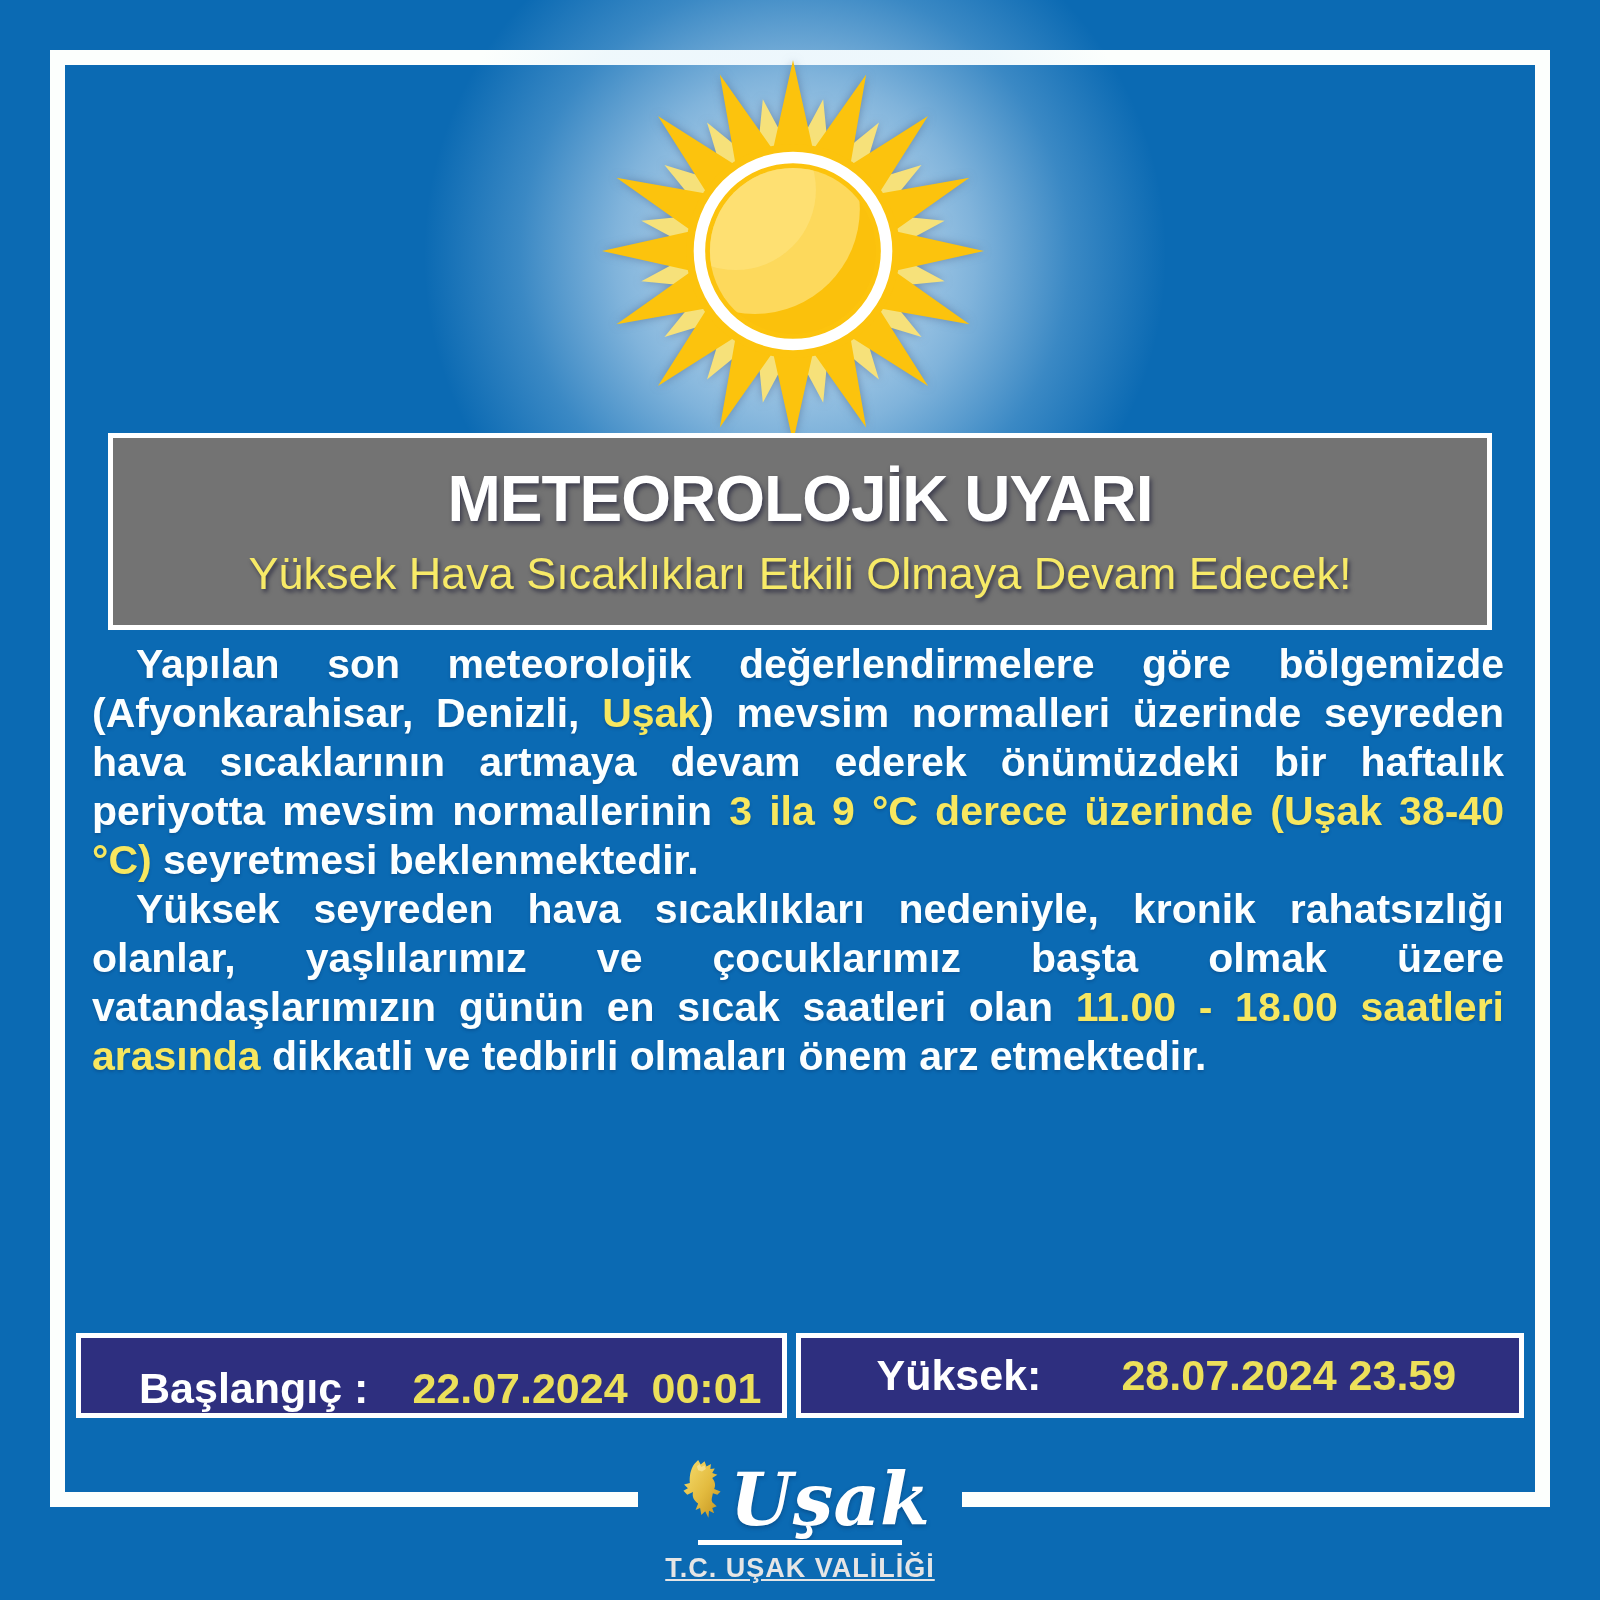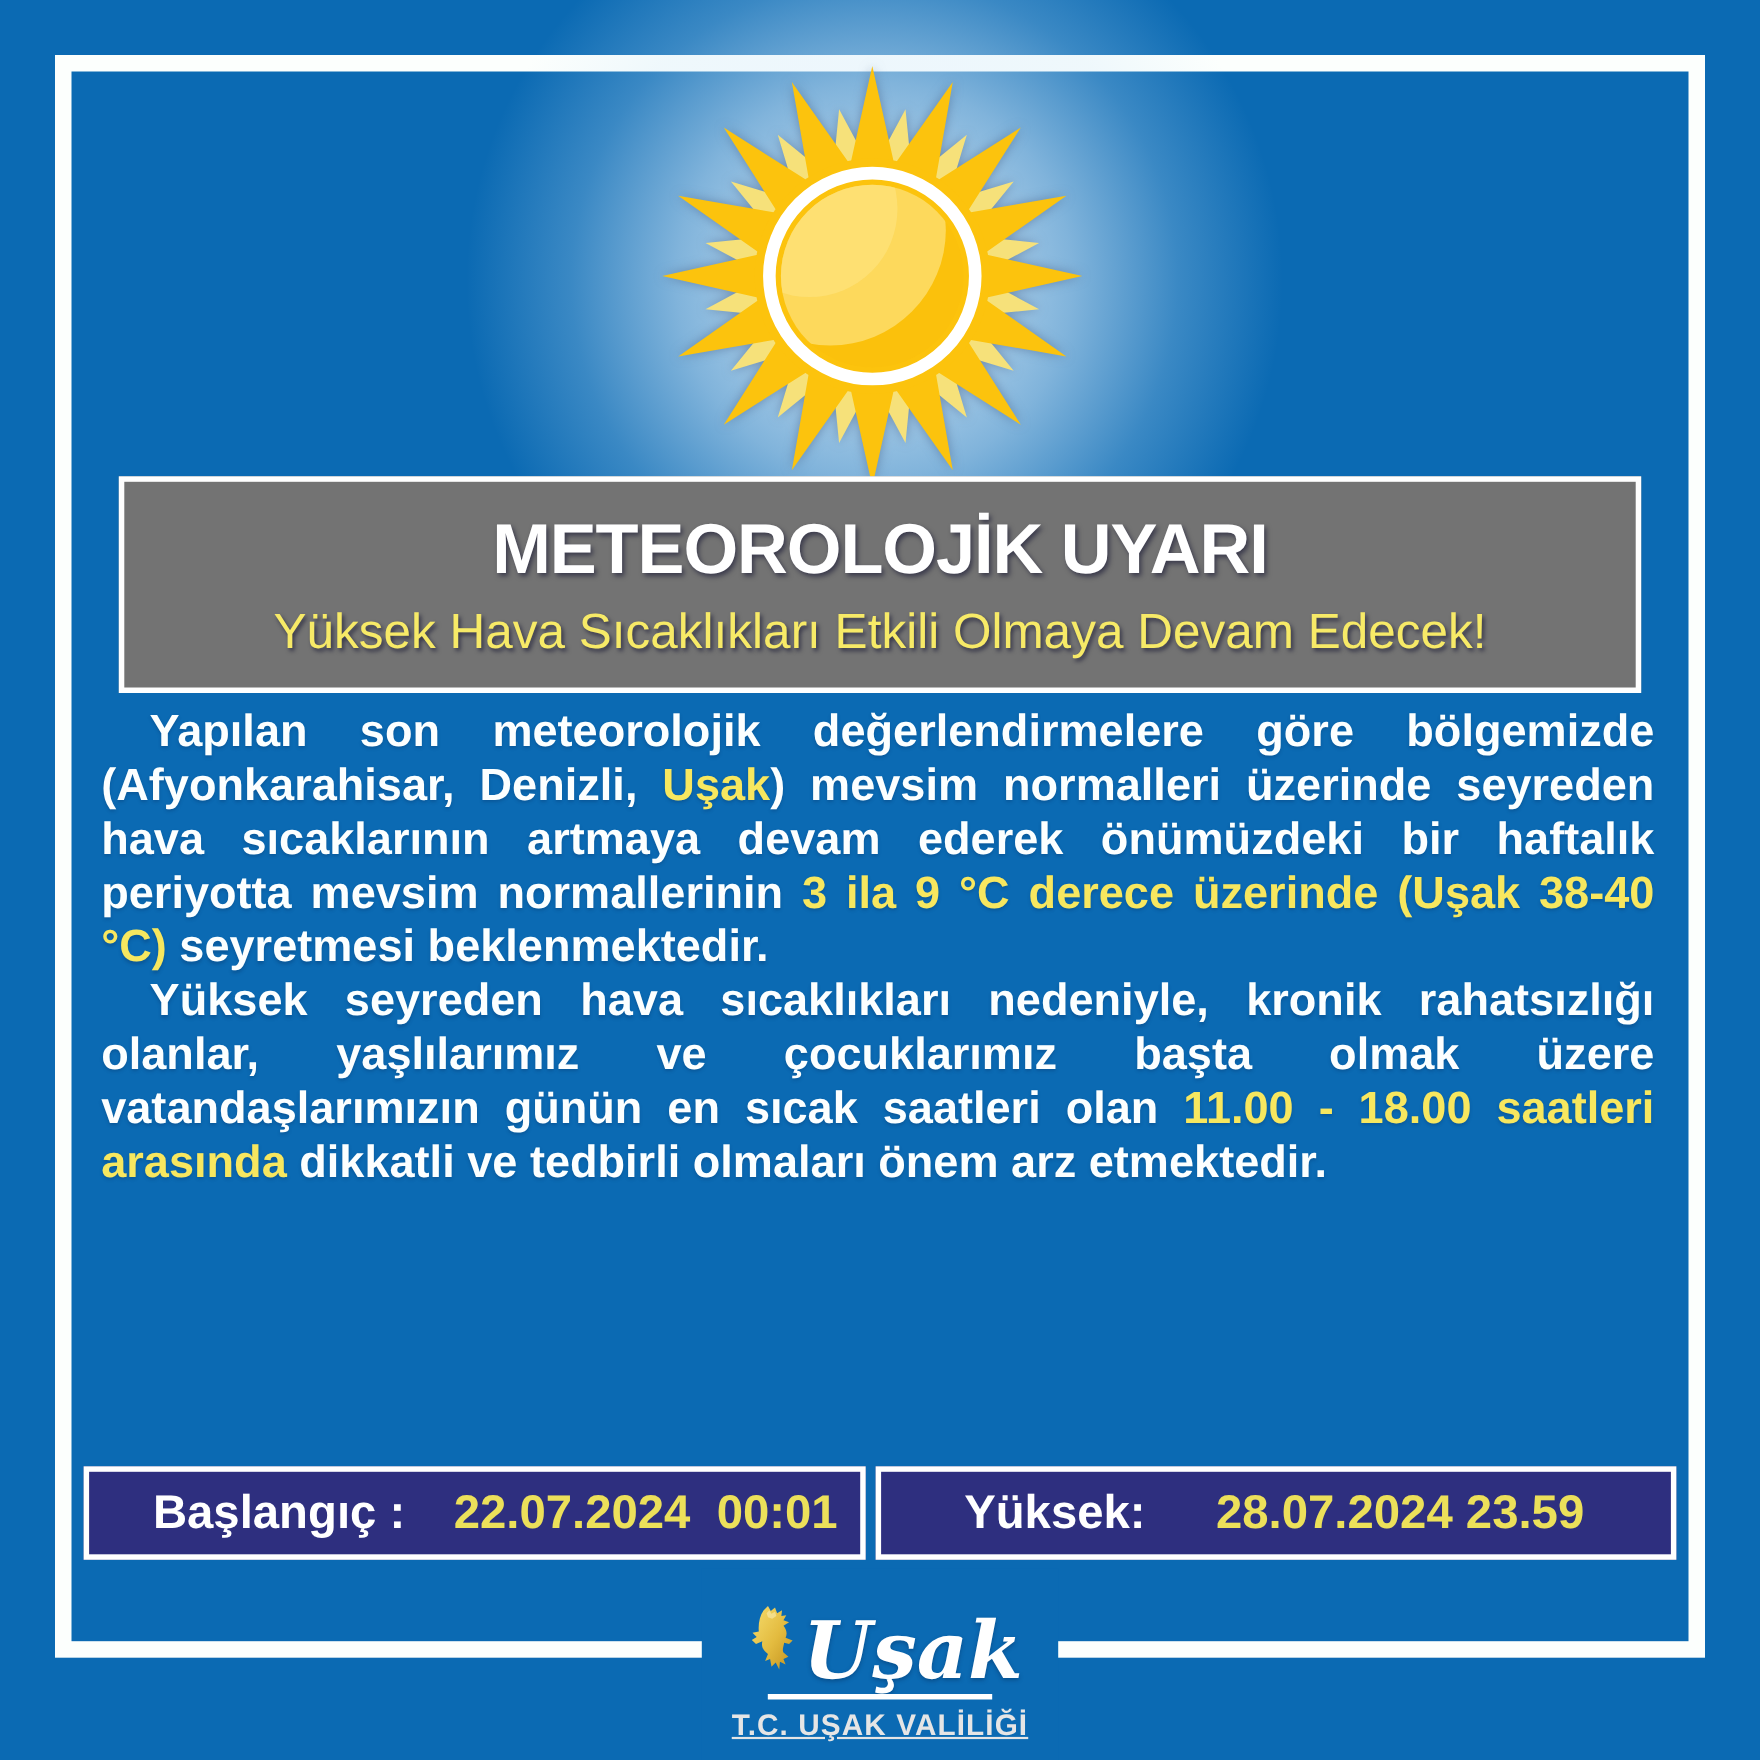--- a/index.html
+++ b/index.html
@@ -54,24 +54,24 @@
     position:absolute;left:76px;top:1333px;width:1448px;height:85px;
     display:flex;gap:9px;z-index:2;
   }
   .date-box{
     flex:1;background:#2e2f7f;border:5px solid #ffffff;box-sizing:border-box;
     display:flex;align-items:center;
     font-size:43px;font-weight:bold;
   }
   .date-label{color:#ffffff;white-space:pre;}
   .date-value{color:#ece05a;white-space:pre;}
-  .date-box.start{padding-left:58px;}
+  .date-box.start{padding-left:58px;align-items:flex-end;}
   .date-box.start .date-value{margin-left:44px;}
   .date-box.end{padding-left:76px;}
-  .date-box.end .date-value{margin-left:64px;}
+  .date-box.end .date-value{margin-left:80px;}
   .footer{
     position:absolute;left:638px;top:1426px;width:324px;height:174px;
     background:#0b6ab3;z-index:5;
     display:flex;flex-direction:column;align-items:center;
   }
   .logo-row{
     display:flex;align-items:flex-end;justify-content:center;height:100px;margin-top:8px;
   }
   .lion{width:64px;height:76px;margin-right:-4px;margin-bottom:2px;}
   .wordmark{

